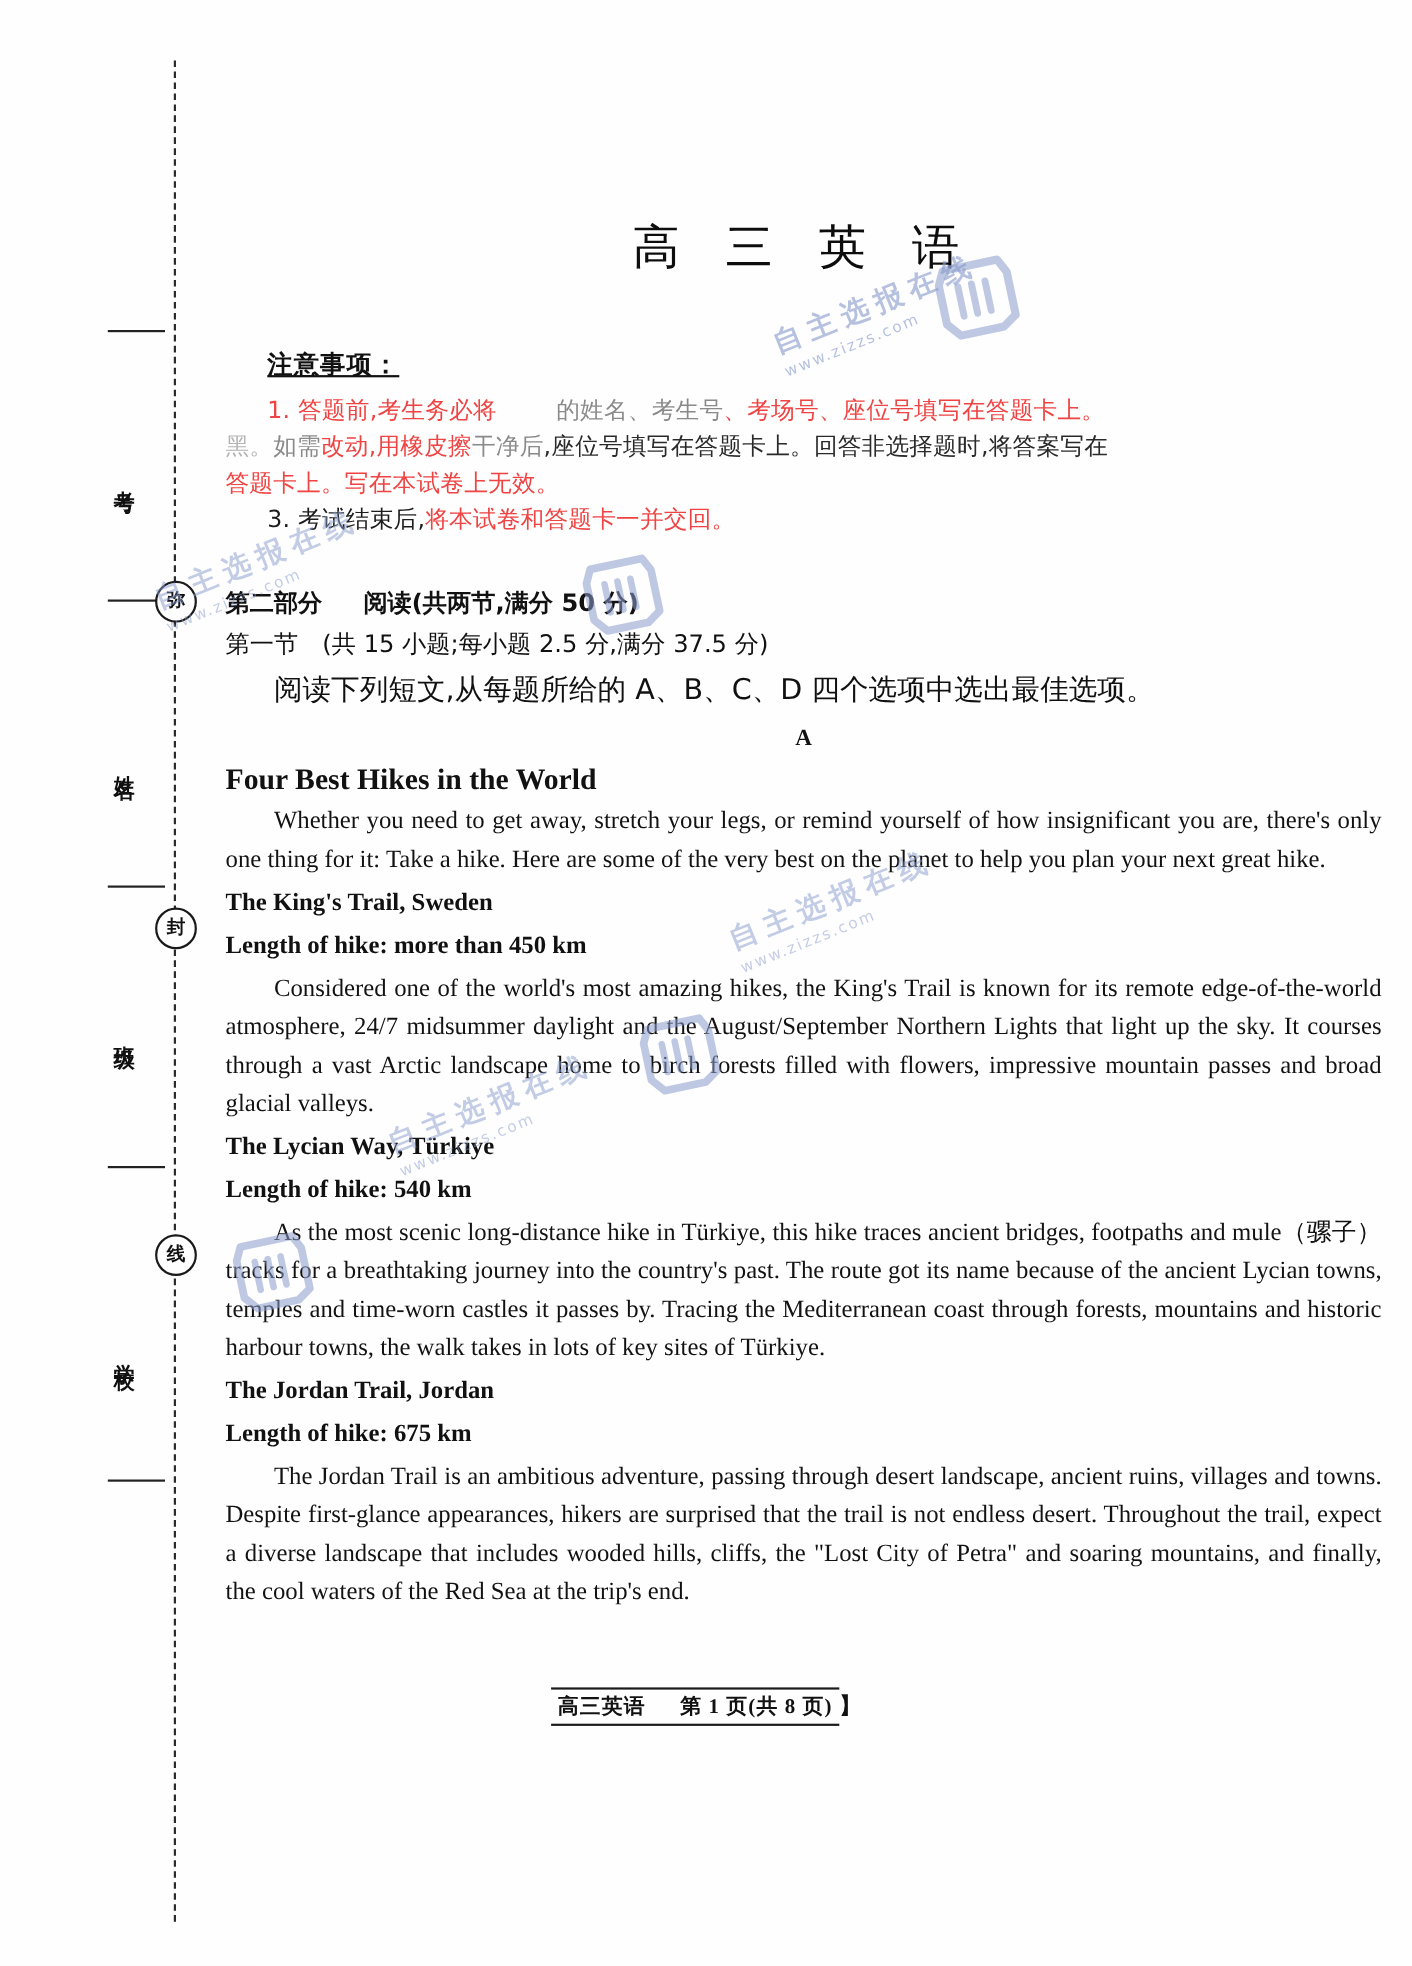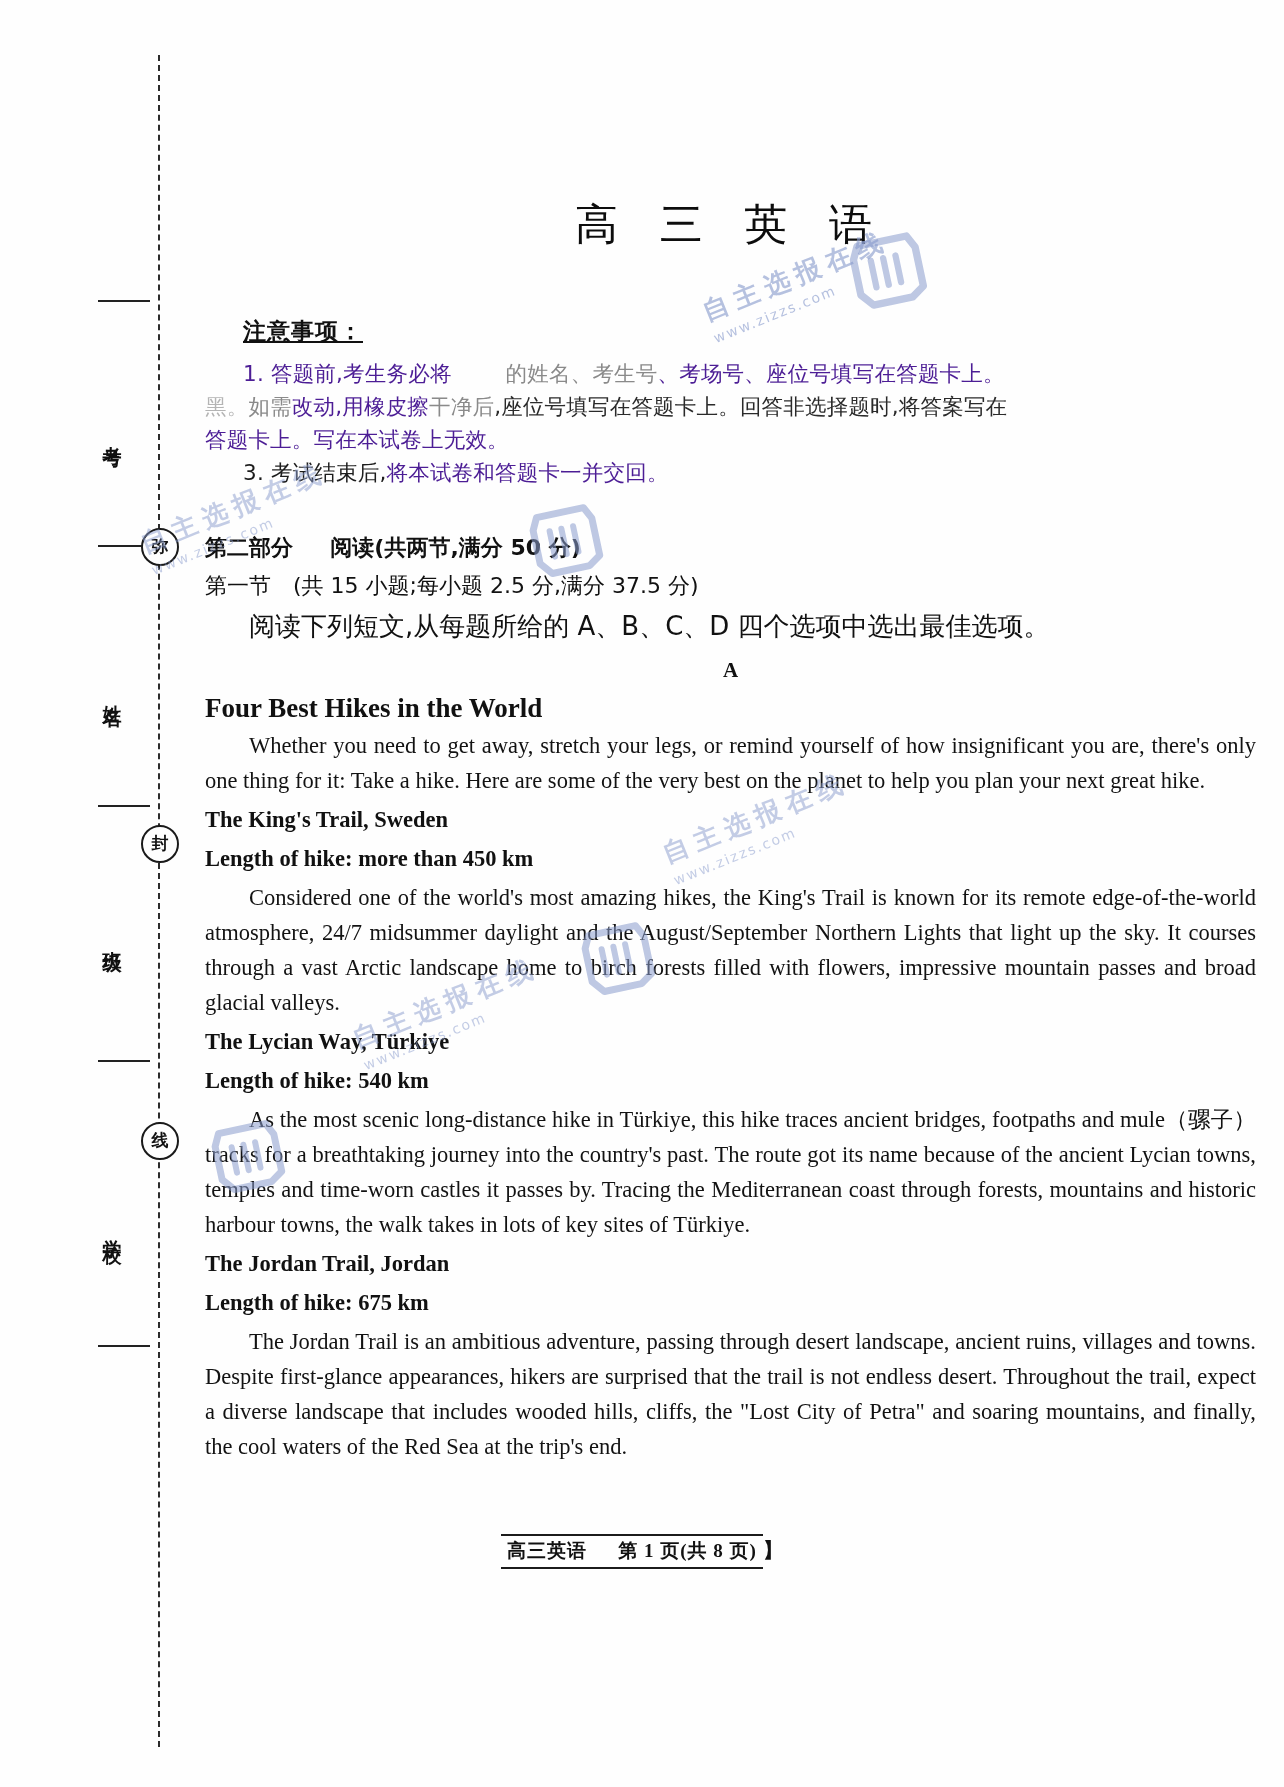--- a/index.html
+++ b/index.html
@@ -81,21 +81,21 @@
   }
   .notice-list{
     margin-top:10px;
     font-family:"DejaVu Sans", sans-serif;
     font-size:21.5px;
     line-height:33px;
     letter-spacing:0.2px;
   }
   .notice-item{ text-indent:38px; }
   .notice-item.cont{ text-indent:0; }
-  .faded-1{ color:#4c1d95; }
+  .faded-1{ color:#ef4444; }
   .faded-2{ color:#8a8a8a; }
   .faded-3{ color:#b4b4b4; }
   .gap{ display:inline-block;width:54px; }
 
   .sec-bold{
     margin-top:44px;
     font-family:"DejaVu Sans", sans-serif;
     font-weight:700;
     font-size:22px;
   }

